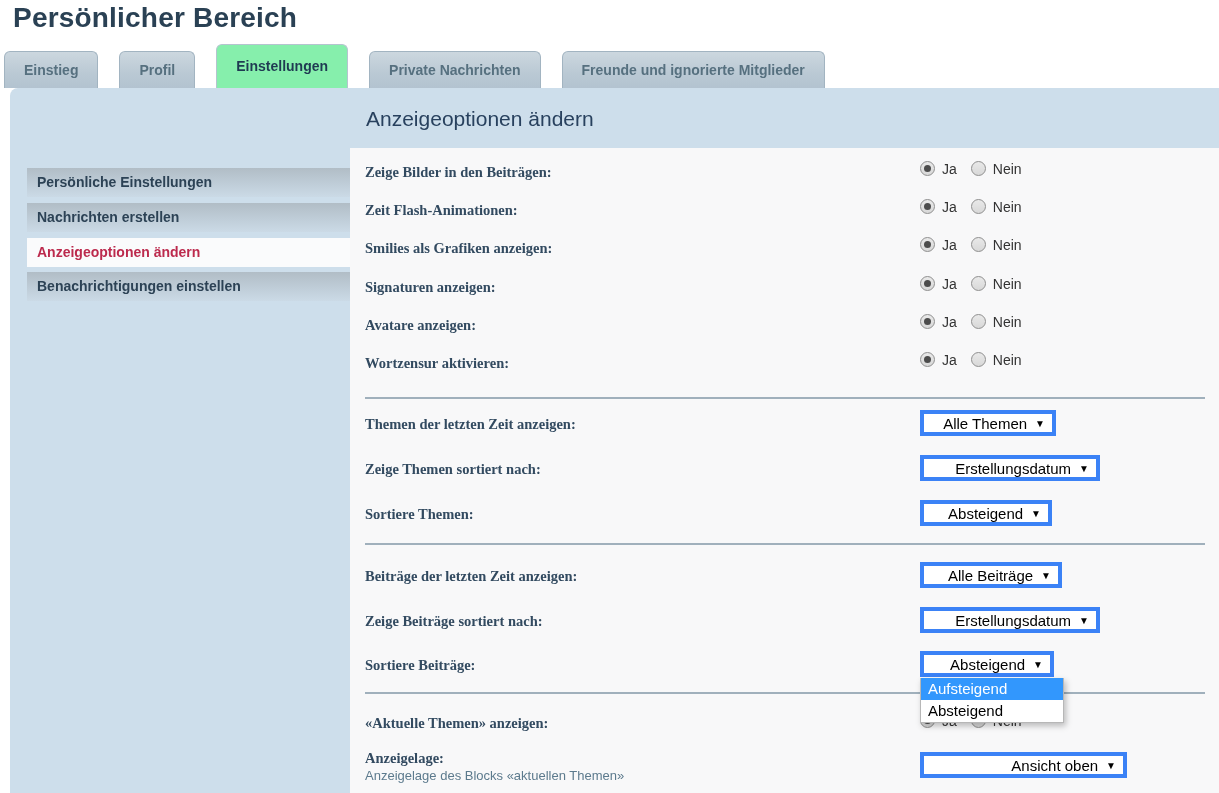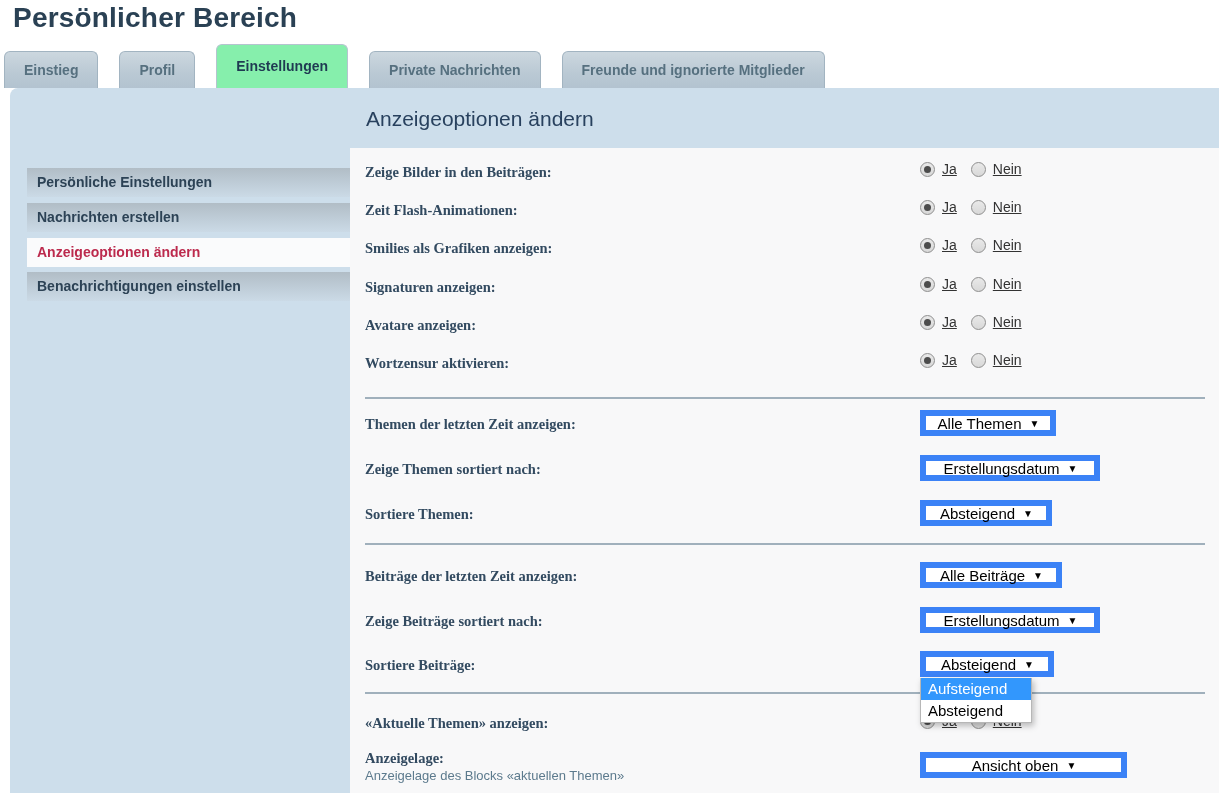--- a/index.html
+++ b/index.html
@@ -75,49 +75,49 @@
   .row-desc{
     position:absolute;left:15px;
     font-size:13px;color:#5c7a8d;white-space:nowrap;
   }
   .divider{
     position:absolute;left:15px;right:14px;height:0;
     border-top:2px solid #a0b0bc;
   }
   
   .radio-group{
-    position:absolute;left:570px;display:flex;align-items:center;
-    font-size:14px;color:#333;text-decoration:underline;
+    position:absolute;left:570px;display:flex;align-items:flex-start;
+    font-size:14px;color:#333;
   }
   .radio{
     width:15px;height:15px;border-radius:50%;
     background:linear-gradient(180deg,#e9e9e9,#d8d8d8);
     border:1px solid #8f8f8f;
     box-sizing:border-box;position:relative;cursor:pointer;
     flex:0 0 auto;
   }
   .radio.checked::after{
     content:"";position:absolute;left:3px;top:3px;width:7px;height:7px;
     border-radius:50%;background:#4c4c4c;
   }
   .radio-text{margin:0 14px 0 7px;}
   .radio-text.last{margin-right:0;}
   
   .select{
     position:absolute;left:570px;height:26px;
-    display:flex;align-items:center;justify-content:center;
-    box-sizing:border-box;border:6px solid #3b82f6;background:#fff;
+    display:flex;align-items:center;justify-content:flex-end;
+    box-sizing:border-box;border:4px solid #3b82f6;background:#fff;
     padding:0 7px 0 8px;font-size:15px;color:#000;cursor:pointer;
     white-space:nowrap;
   }
   .caret{font-size:10px;color:#000;margin-left:8px;}
   .caret::after{content:"▼";}
   
   .option-list{
-    position:absolute;left:570px;width:112px;
+    position:absolute;left:570px;width:144px;
     background:#fff;border:1px solid #b7b7b7;border-top:none;
     box-shadow:2px 3px 6px rgba(0,0,0,.25);
     z-index:20;font-size:15px;color:#000;box-sizing:border-box;
   }
   .option{height:22px;line-height:22px;padding-left:7px;cursor:pointer;white-space:nowrap;}
   .option.selected{background:#3297fd;color:#fff;}
 </style>
 </head>
 <body>
 

